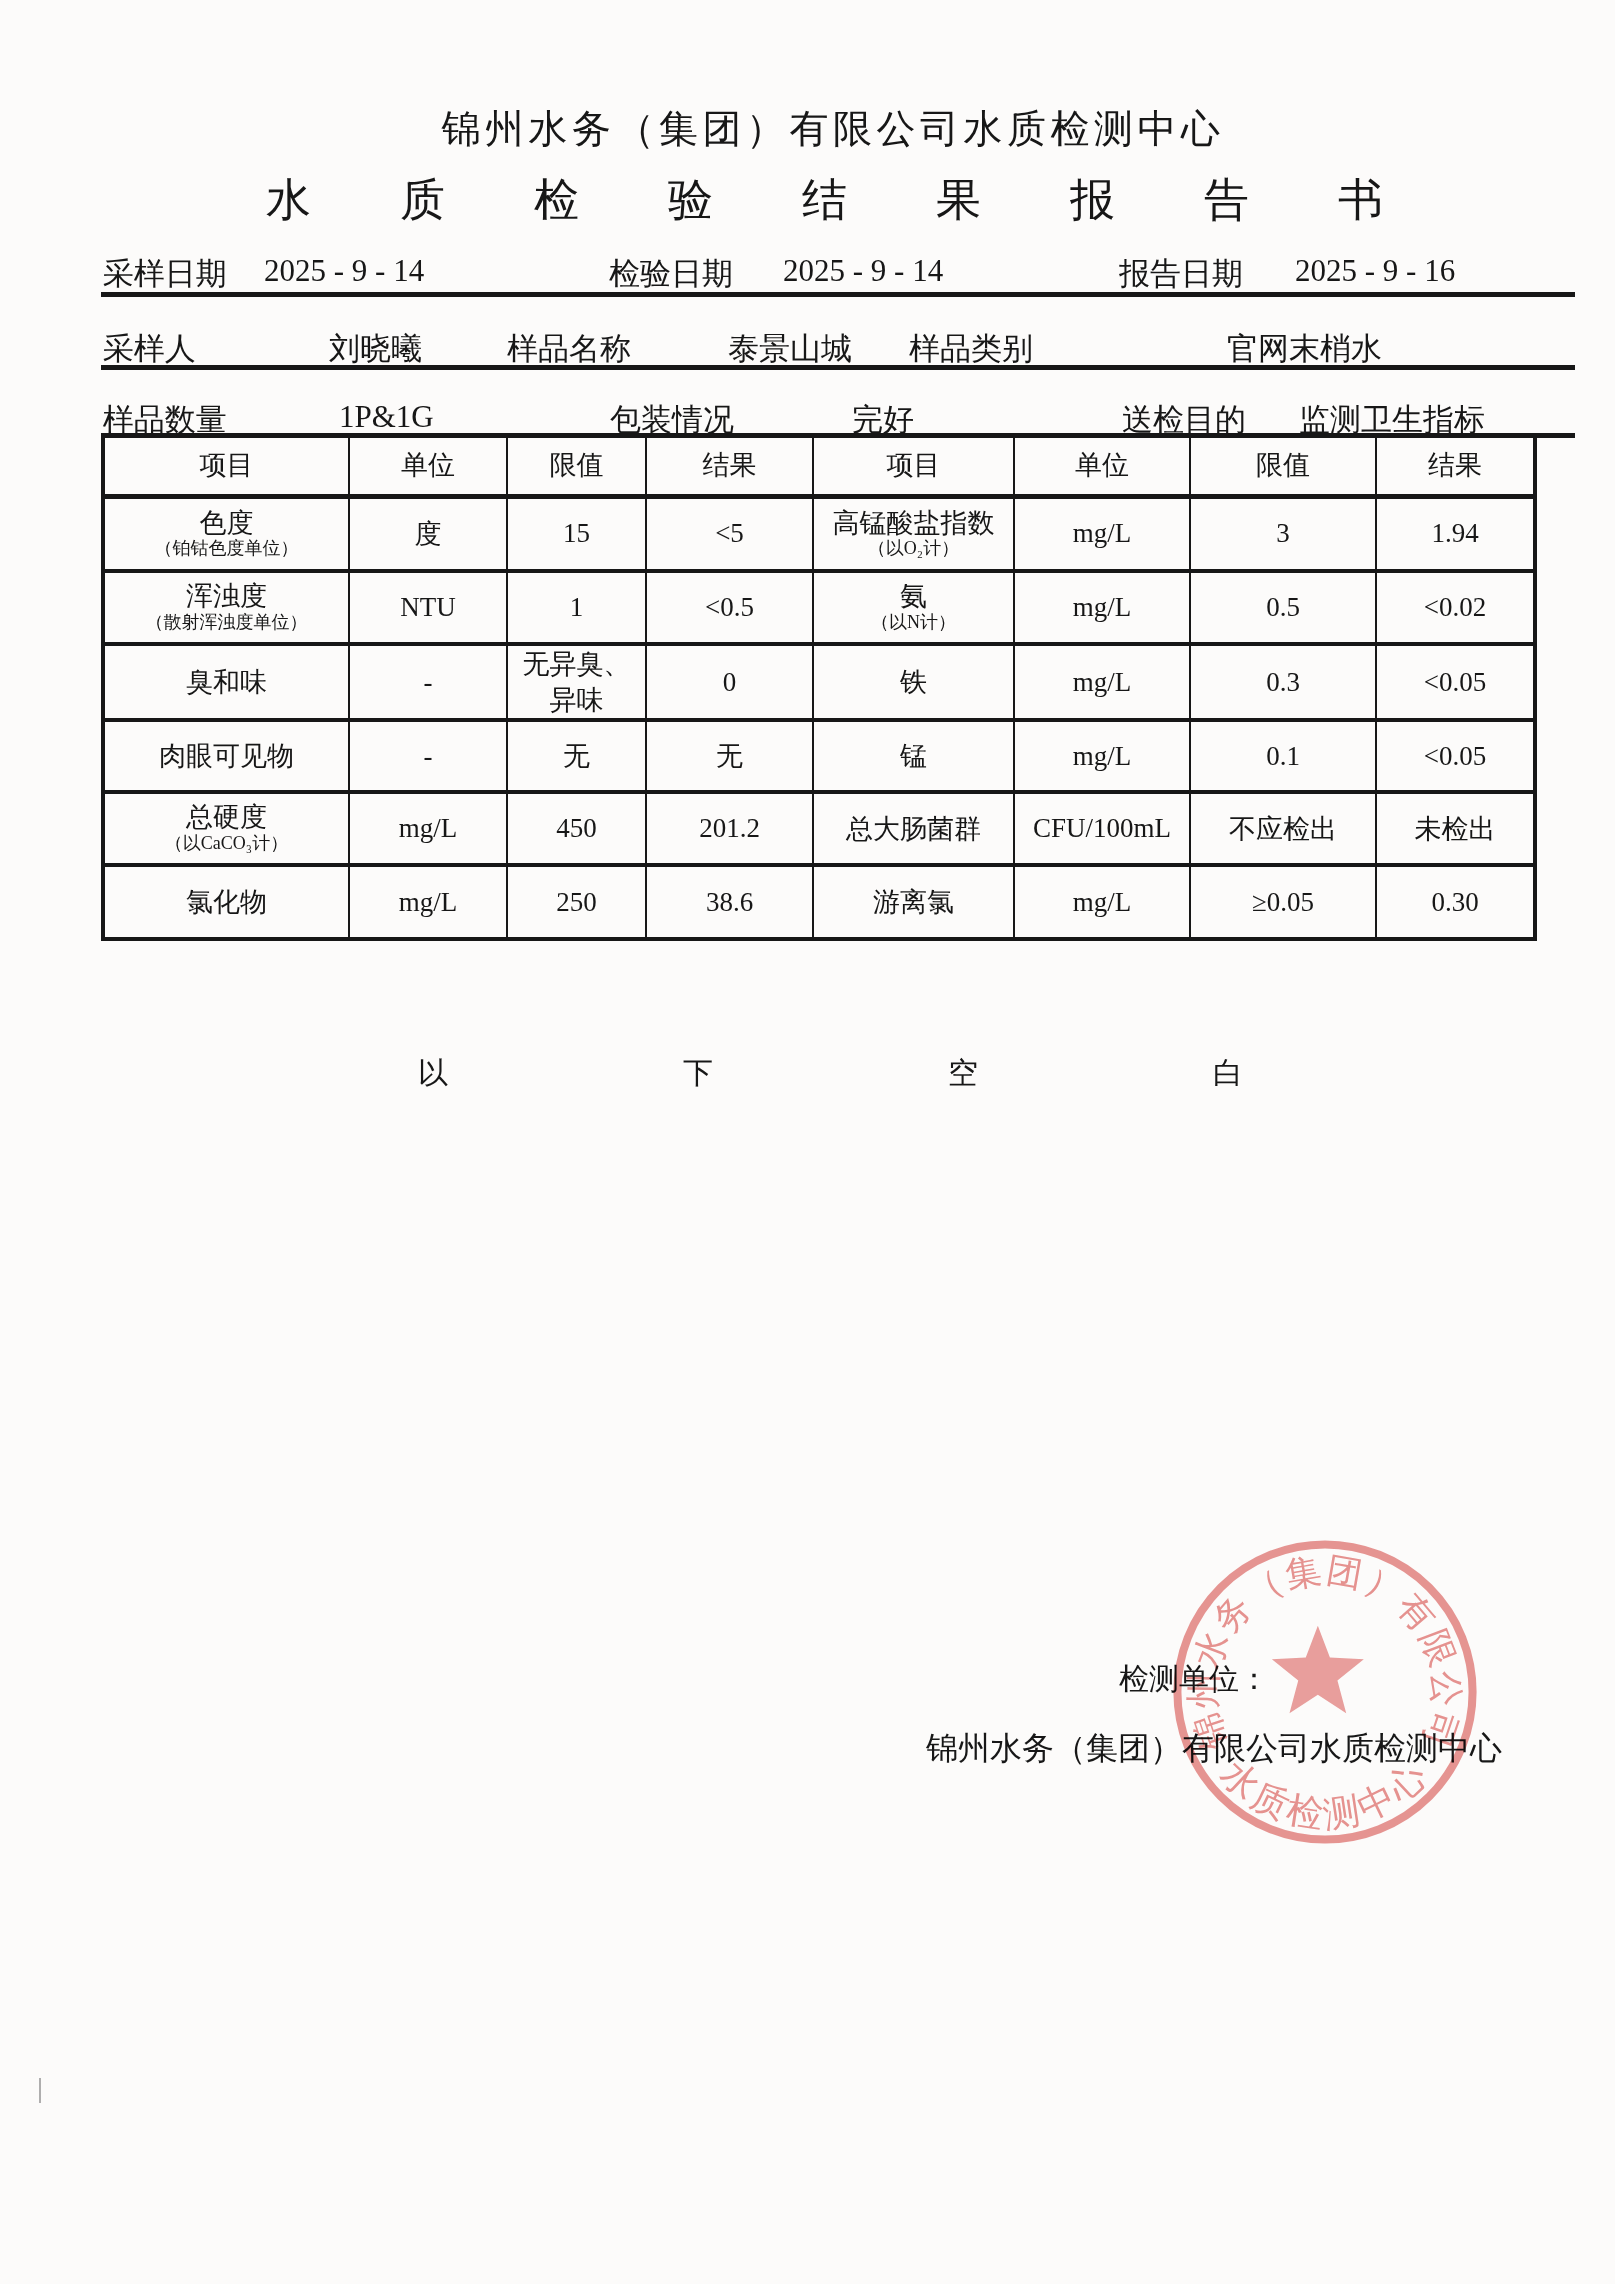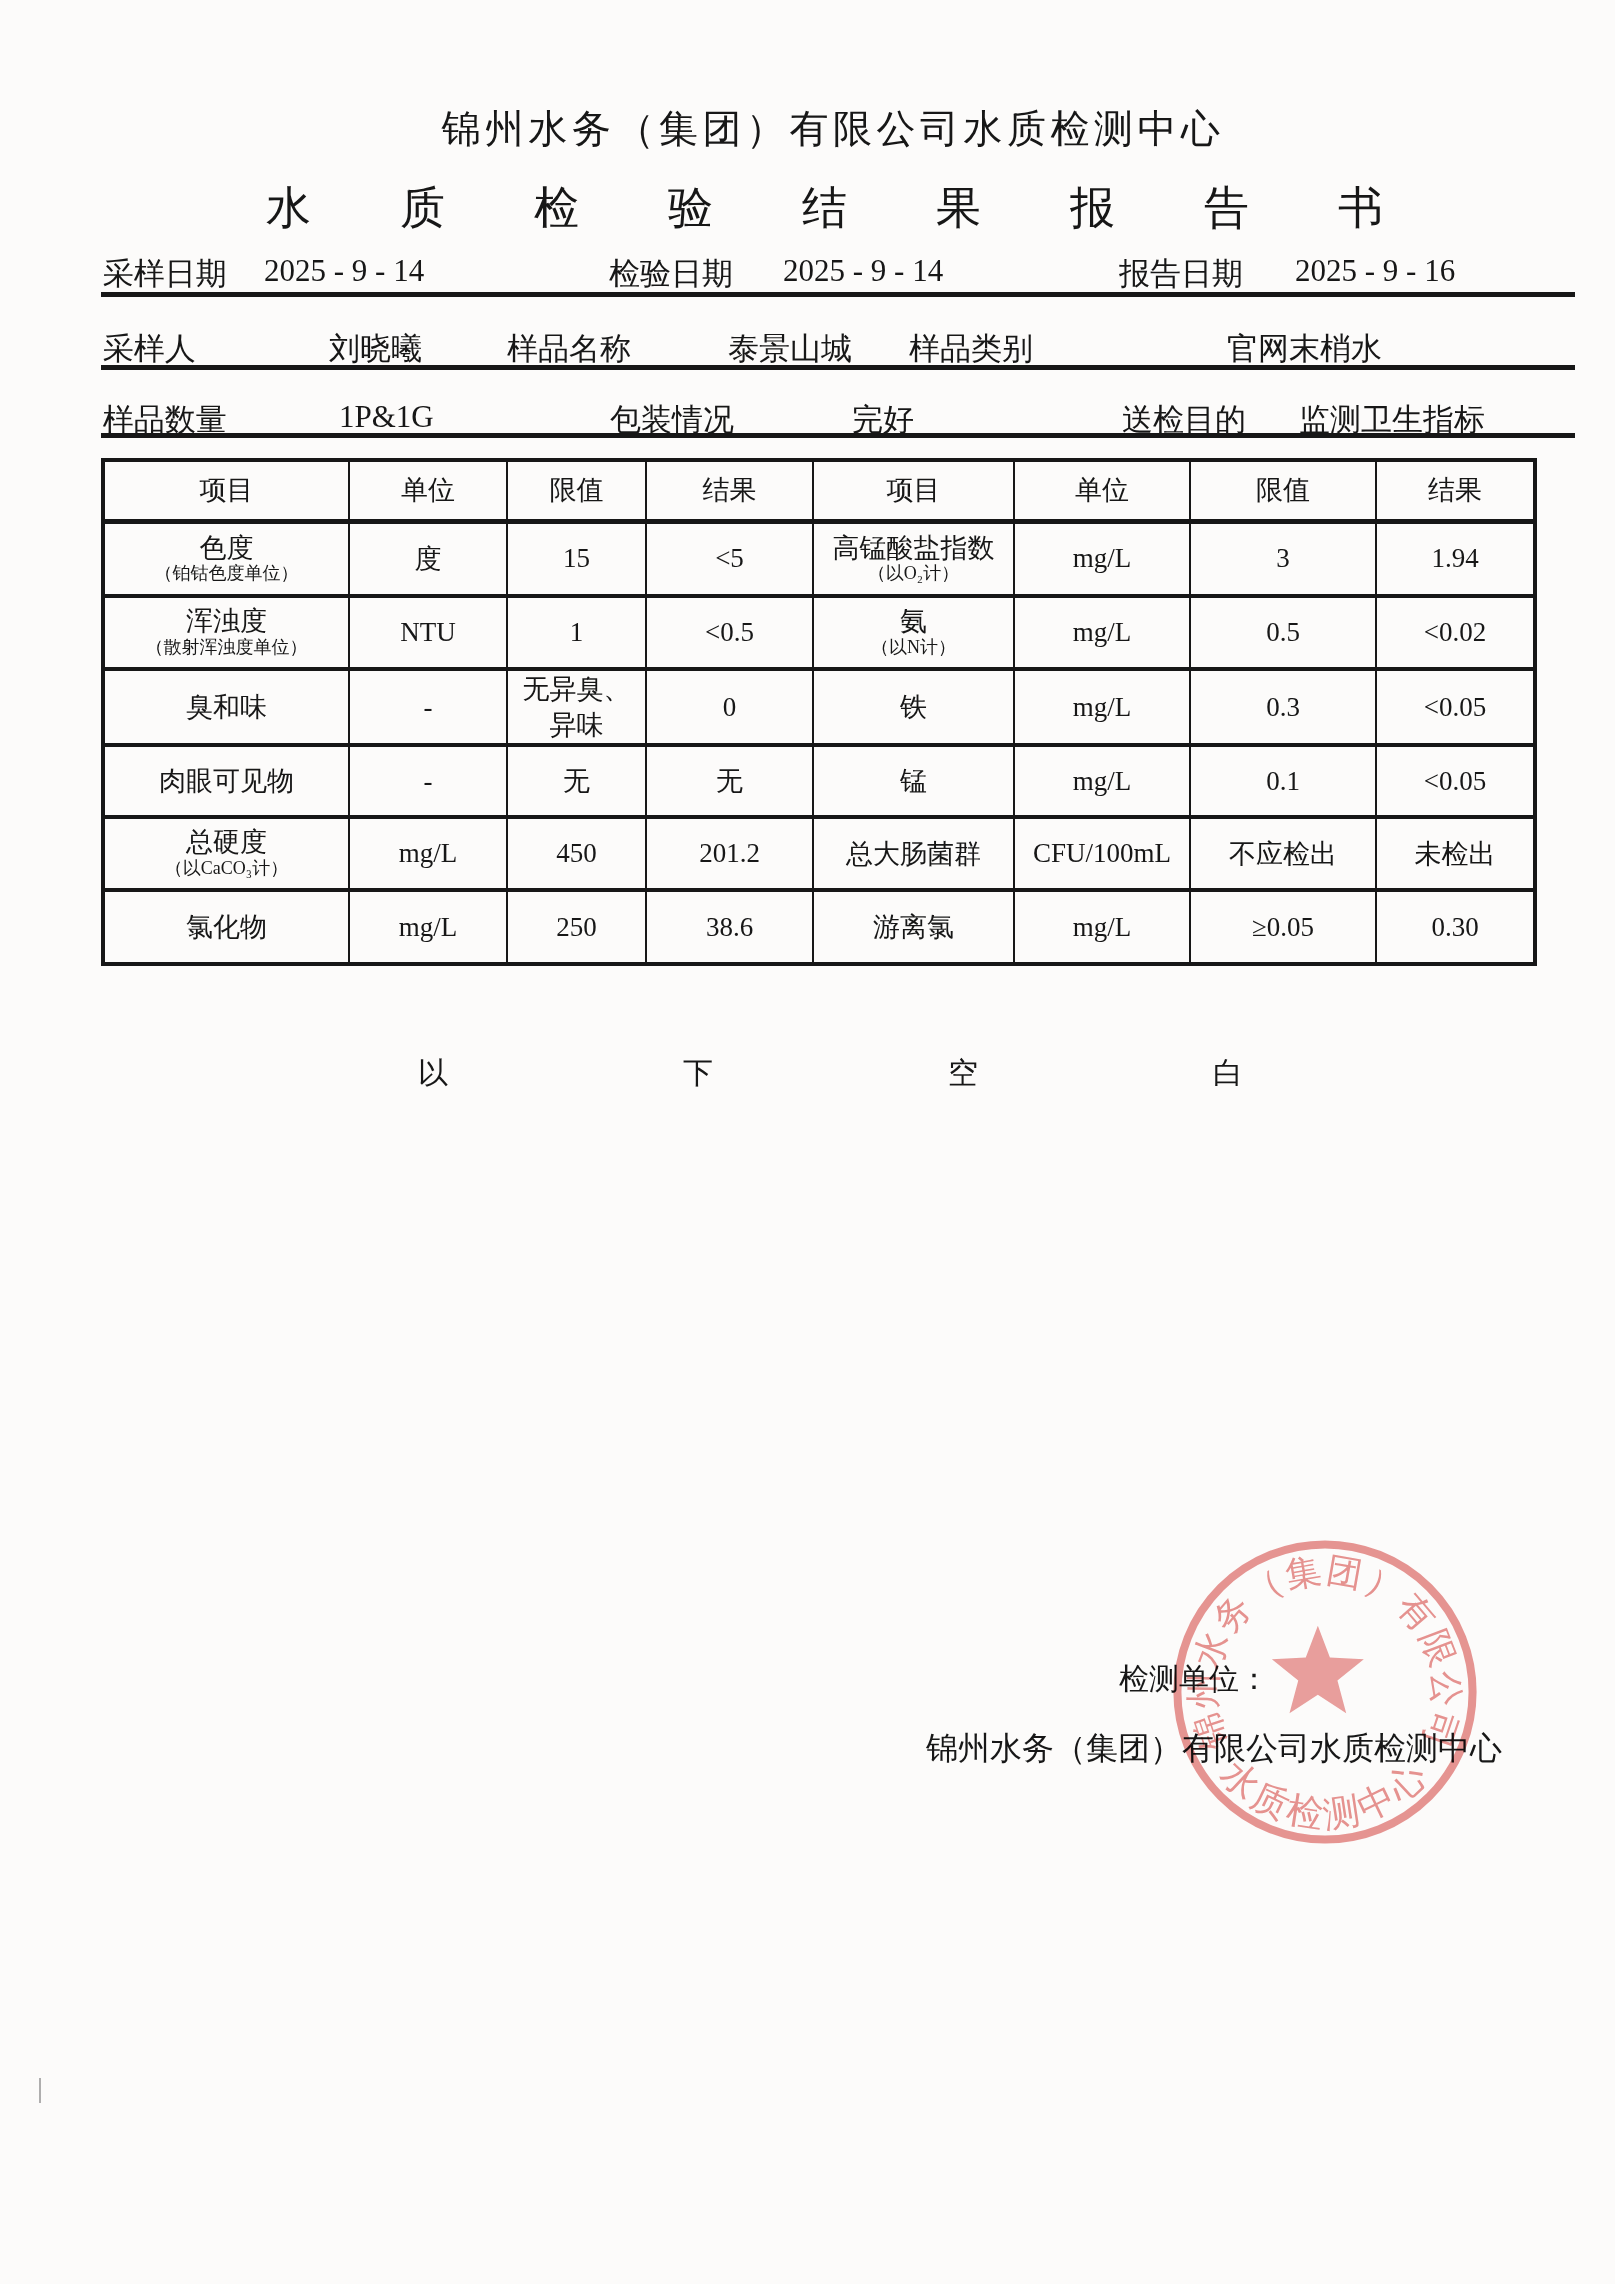--- a/index.html
+++ b/index.html
@@ -8,26 +8,26 @@
     --paper:#fcfbfa;
   }
   html,body{margin:0;padding:0;background:#8f8f8f;}
   .page{
     position:relative;width:1616px;height:2285px;background:var(--paper);
     font-family:"Liberation Serif","DejaVu Serif",serif;color:var(--ink);
     overflow:hidden;
   }
   .abs{position:absolute;white-space:nowrap;}
   .org-title{top:102px;left:25px;width:1616px;text-align:center;font-size:39px;letter-spacing:4.5px;}
-  .report-title{top:178px;left:266px;font-size:45px;letter-spacing:89px;font-weight:500;}
+  .report-title{top:170px;left:266px;font-size:45px;letter-spacing:89px;font-weight:500;}
   .irow{position:absolute;left:101px;width:1474px;height:39px;font-size:31px;}
   .irow span{position:absolute;top:0;white-space:nowrap;}
   .hr{position:absolute;left:101px;width:1474px;height:4.5px;background:var(--ink);}
   .rt{
-    position:absolute;left:101px;top:458px;width:1432px;
+    position:absolute;left:101px;top:433px;width:1432px;
     border-collapse:collapse;table-layout:fixed;font-size:27px;
     border:4.5px solid var(--ink);
   }
   .rt th,.rt td{
     border:2.7px solid var(--ink);border-top-width:4.5px;border-bottom-width:4.5px;
     text-align:center;vertical-align:middle;padding:0;font-weight:400;
   }
   .rt thead tr{height:61px;}
   .rt thead th{border-bottom-width:5.4px;}
   .rt tbody tr:nth-child(1){height:75px;}

